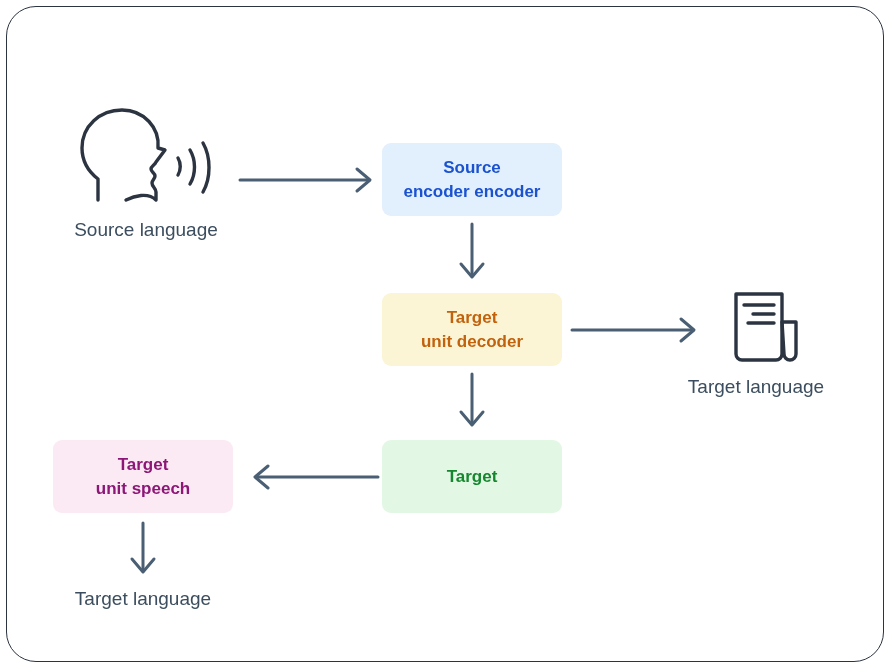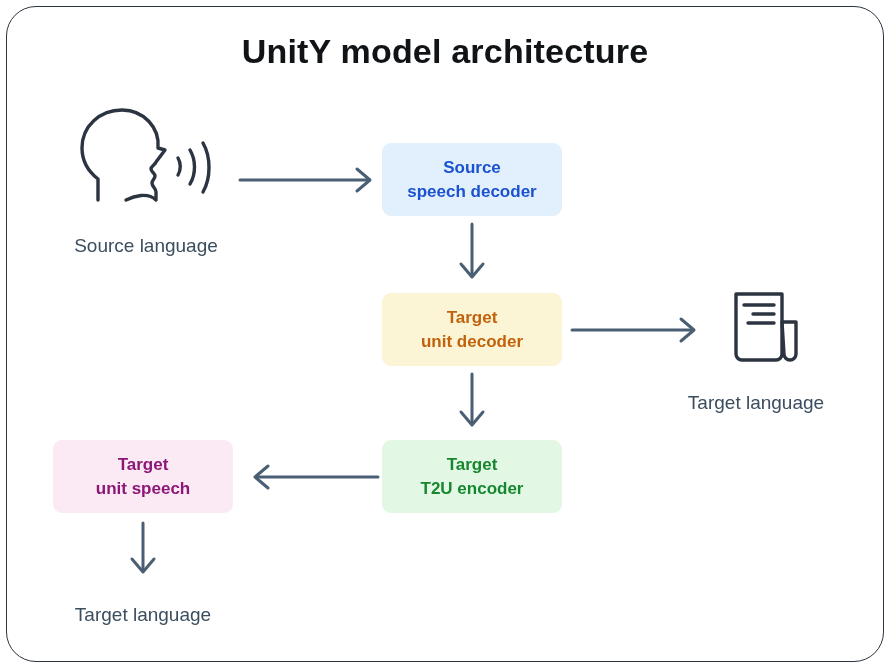--- a/index.html
+++ b/index.html
@@ -74,36 +74,34 @@
   .arrow {
     position: absolute;
   }
   .icon-label {
     position: absolute;
     font-size: 19px;
     font-weight: 400;
     color: #3b4d5e;
     text-align: center;
     white-space: nowrap;
-    margin-top: 16px;
   }
   #label-source-language { left: 30px; top: 219px; width: 232px; }
   #label-target-language-doc { left: 660px; top: 376px; width: 192px; }
   #label-target-language-unit { left: 30px; top: 588px; width: 226px; }
   #icon-speaking-head { position: absolute; left: 70px; top: 100px; }
   #icon-document { position: absolute; left: 726px; top: 286px; }
 </style>
 </head>
 <body>
 
 <div id="canvas">
 
   <div class="frame"></div>
 
-  <div class="title">UnitY model architecture</div>
 
   <svg id="icon-speaking-head" width="156" height="104" viewBox="0 0 156 104">
     <path d="M86,100 C78,92 64,96 56,100 M86,100 L86,92 C86,88 82,87 82,83 C82,80 85,79 85,76
              C85,73 81,72 81,69 C81,66 85,65 86,62 L95,50 L88,48
              C90,28 74,10 52,10 C30,10 12,26 12,48 C12,62 19,72 28,79 L28,100" fill="none" stroke="#2b3440" stroke-width="3.4" stroke-linecap="round" stroke-linejoin="round"></path>
     <path d="M108,58 C111,63 111,70 108,75" fill="none" stroke="#2b3440" stroke-width="3.4" stroke-linecap="round"></path>
     <path d="M120,50 C126,60 126,74 120,84" fill="none" stroke="#2b3440" stroke-width="3.4" stroke-linecap="round"></path>
     <path d="M133,43 C141,57 141,78 133,92" fill="none" stroke="#2b3440" stroke-width="3.4" stroke-linecap="round"></path>
   </svg>
 
@@ -114,31 +112,30 @@
     <path d="M56,36 h14 v32 a6,6 0 0 1 -6,6 a6,6 0 0 1 -6,-6 z" fill="none" stroke="#2b3440" stroke-width="3.4" stroke-linejoin="round"></path>
     <line x1="18" y1="19" x2="48" y2="19" stroke="#2b3440" stroke-width="3.4" stroke-linecap="round"></line>
     <line x1="27" y1="28" x2="48" y2="28" stroke="#2b3440" stroke-width="3.4" stroke-linecap="round"></line>
     <line x1="22" y1="37" x2="48" y2="37" stroke="#2b3440" stroke-width="3.4" stroke-linecap="round"></line>
   </svg>
 
   <div class="icon-label" id="label-target-language-doc">Target language</div>
 
   <div class="node" id="node-source-speech-encoder" style="background: rgb(226, 239, 252); color: rgb(26, 82, 208);">
     <span class="ln">Source</span>
-    <span class="ln">speech decoder</span>
+    <span class="ln">encoder encoder</span>
   </div>
 
   <div class="node" id="node-target-text-decoder" style="background: rgb(251, 245, 214); color: rgb(194, 98, 12);">
     <span class="ln">Target</span>
     <span class="ln">unit decoder</span>
   </div>
 
   <div class="node" id="node-target-t2u-encoder" style="background: rgb(226, 248, 229); color: rgb(23, 135, 47);">
     <span class="ln">Target</span>
-    <span class="ln">T2U encoder</span>
   </div>
 
   <div class="node" id="node-target-unit-decoder" style="background: rgb(251, 233, 244); color: rgb(140, 23, 119);">
     <span class="ln">Target</span>
     <span class="ln">unit speech</span>
   </div>
 
   <div class="icon-label" id="label-target-language-unit">Target language</div>
 
   <svg class="arrow" style="left:238px; top:163px;" width="144" height="34" viewBox="0 0 144 34">

